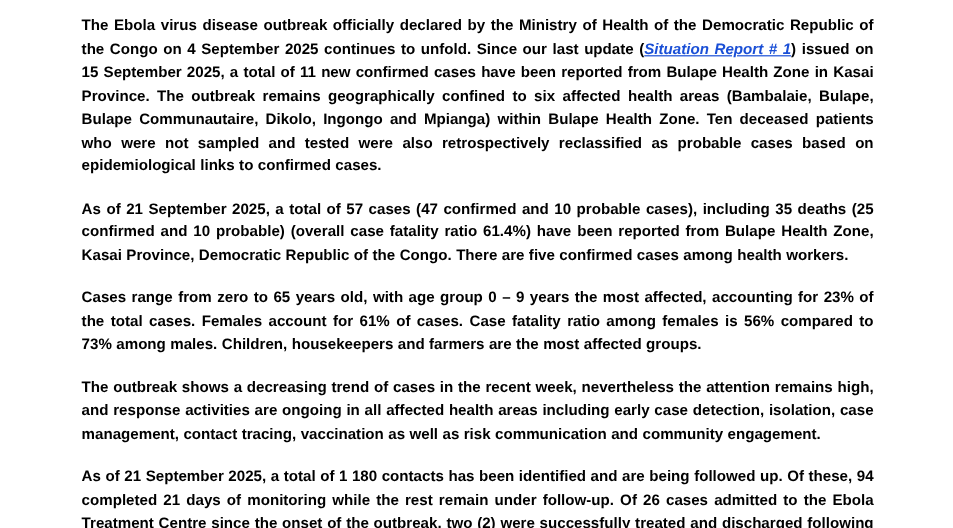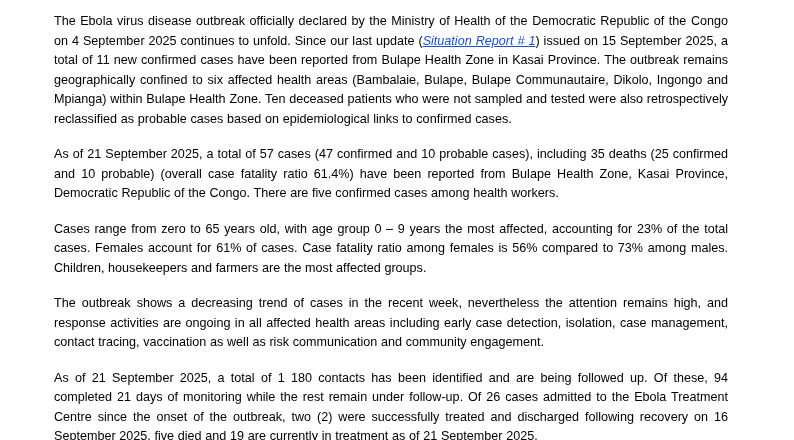--- a/index.html
+++ b/index.html
@@ -11,22 +11,23 @@
     width: 794px;
     height: 440px;
     font-family: "Liberation Sans", sans-serif;
     color: #000000;
     overflow: hidden;
   }
   #doc {
     box-sizing: border-box;
     width: 794px;
     height: 440px;
-    padding: 12px 66px 0 54px;
+    padding: 12px 66px 0 68px;
     background: #ffffff;
+    font-weight: bold;
   }
   .para {
     font-size: 12.6px;
     line-height: 19.5px;
     text-align: justify;
     text-justify: inter-word;
     margin: 0 0 16px 0;
     color: #000000;
     word-spacing: 0.2px;
   }

